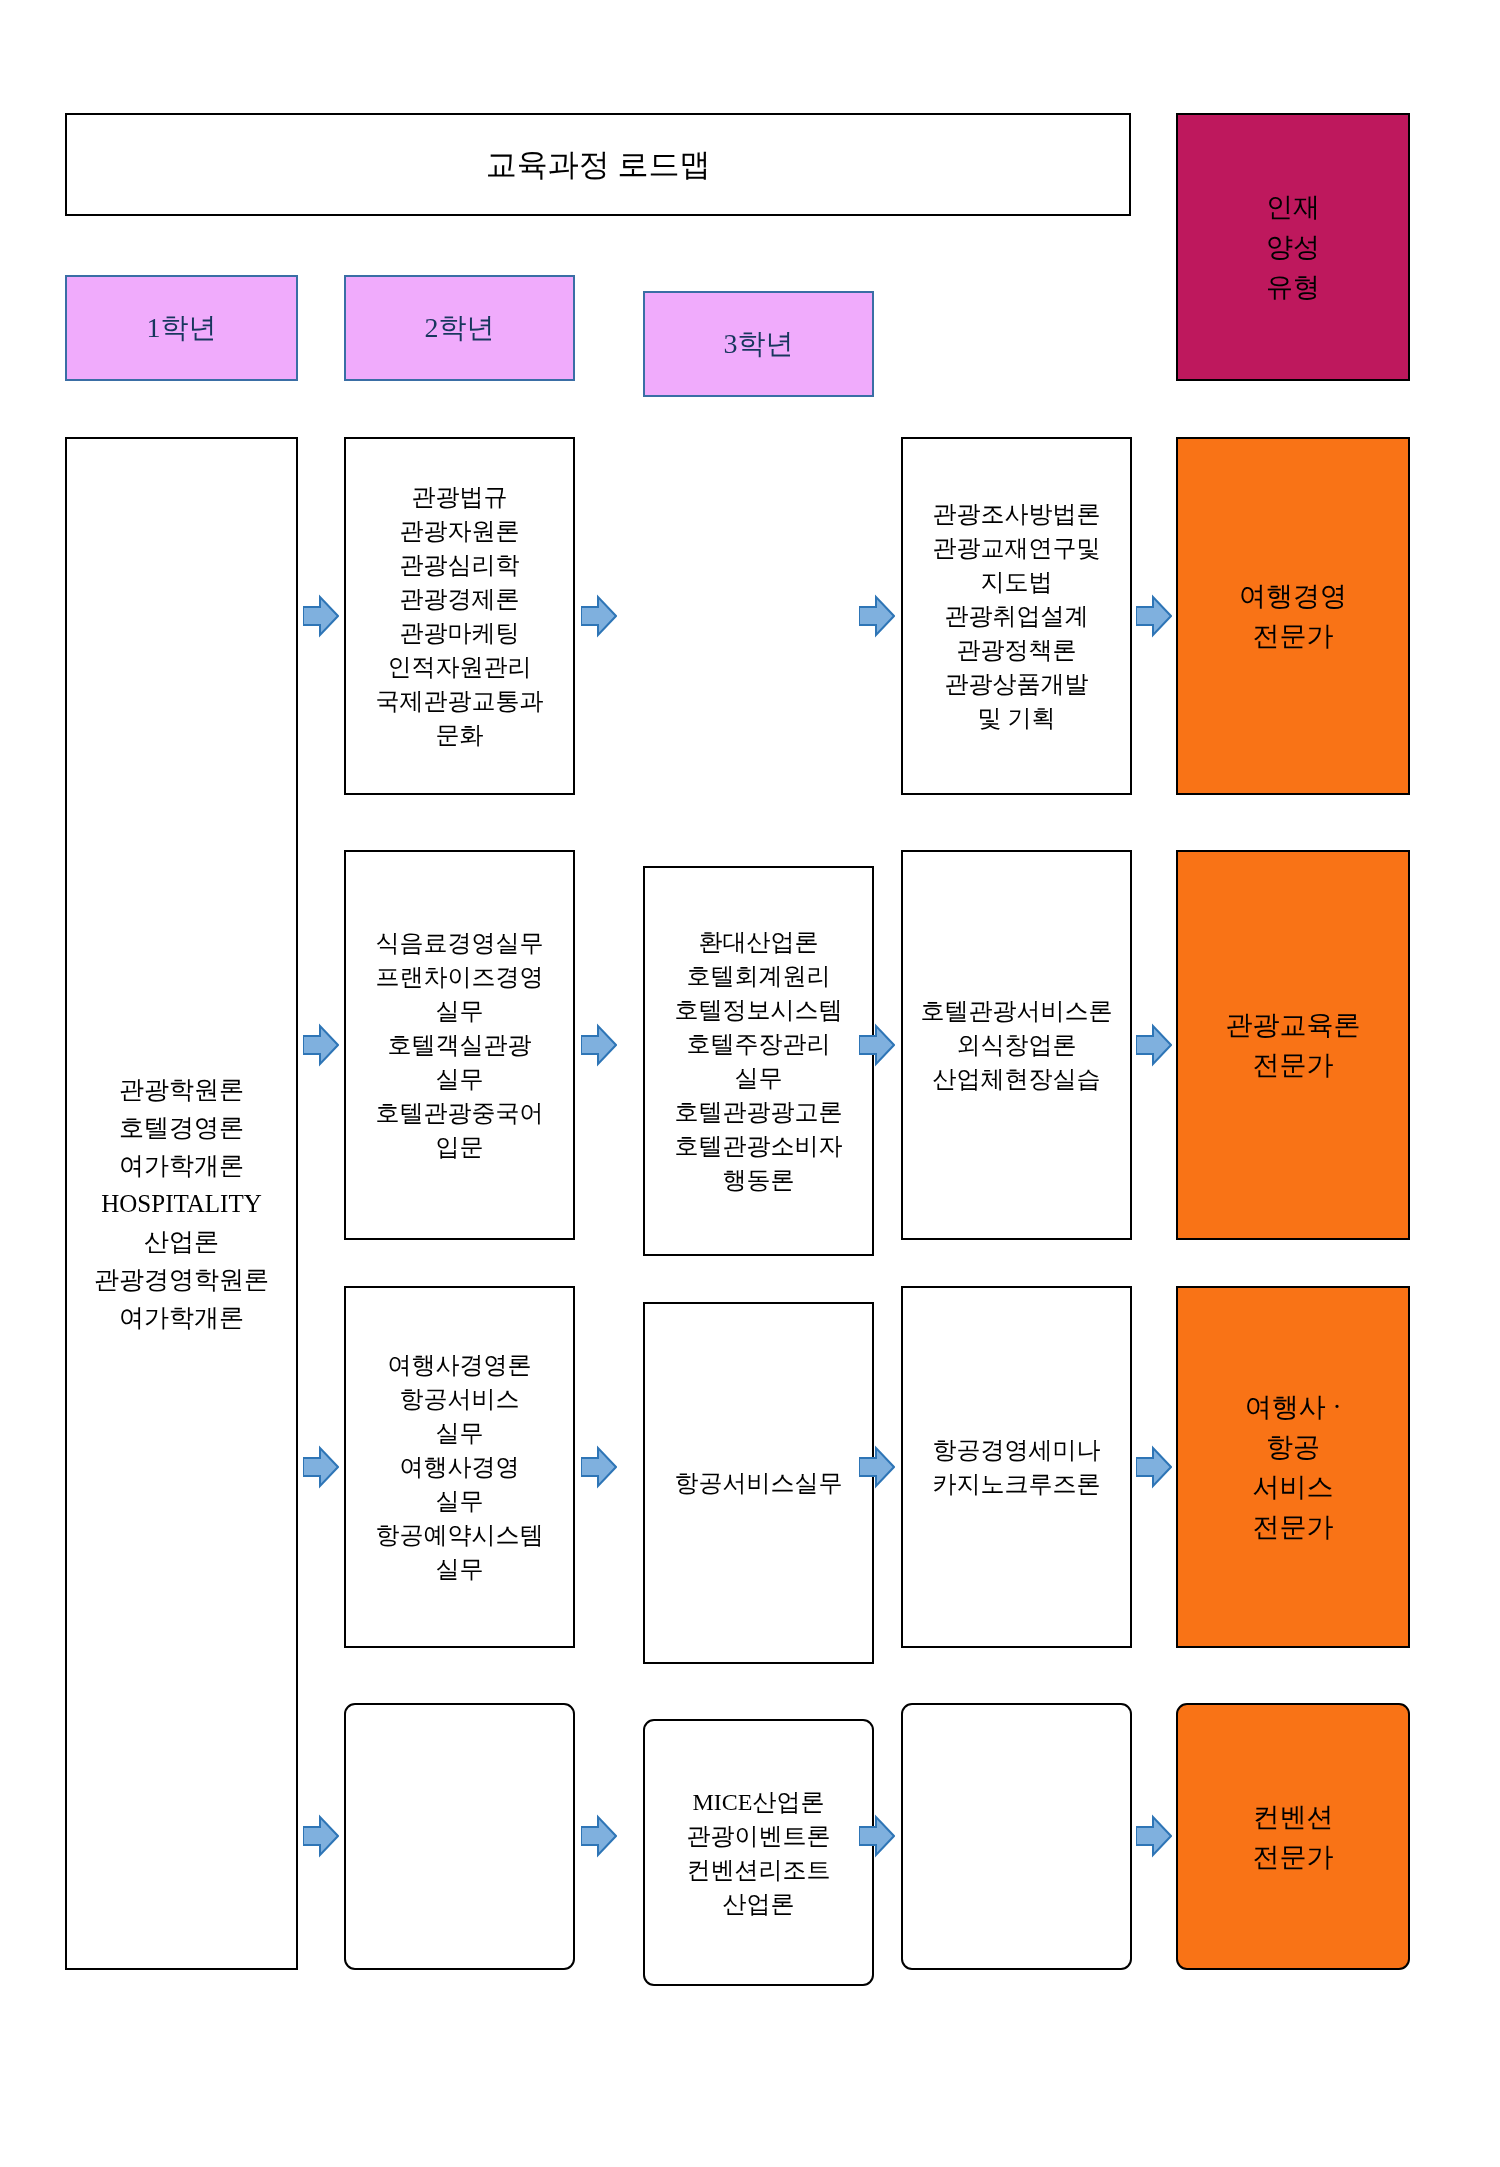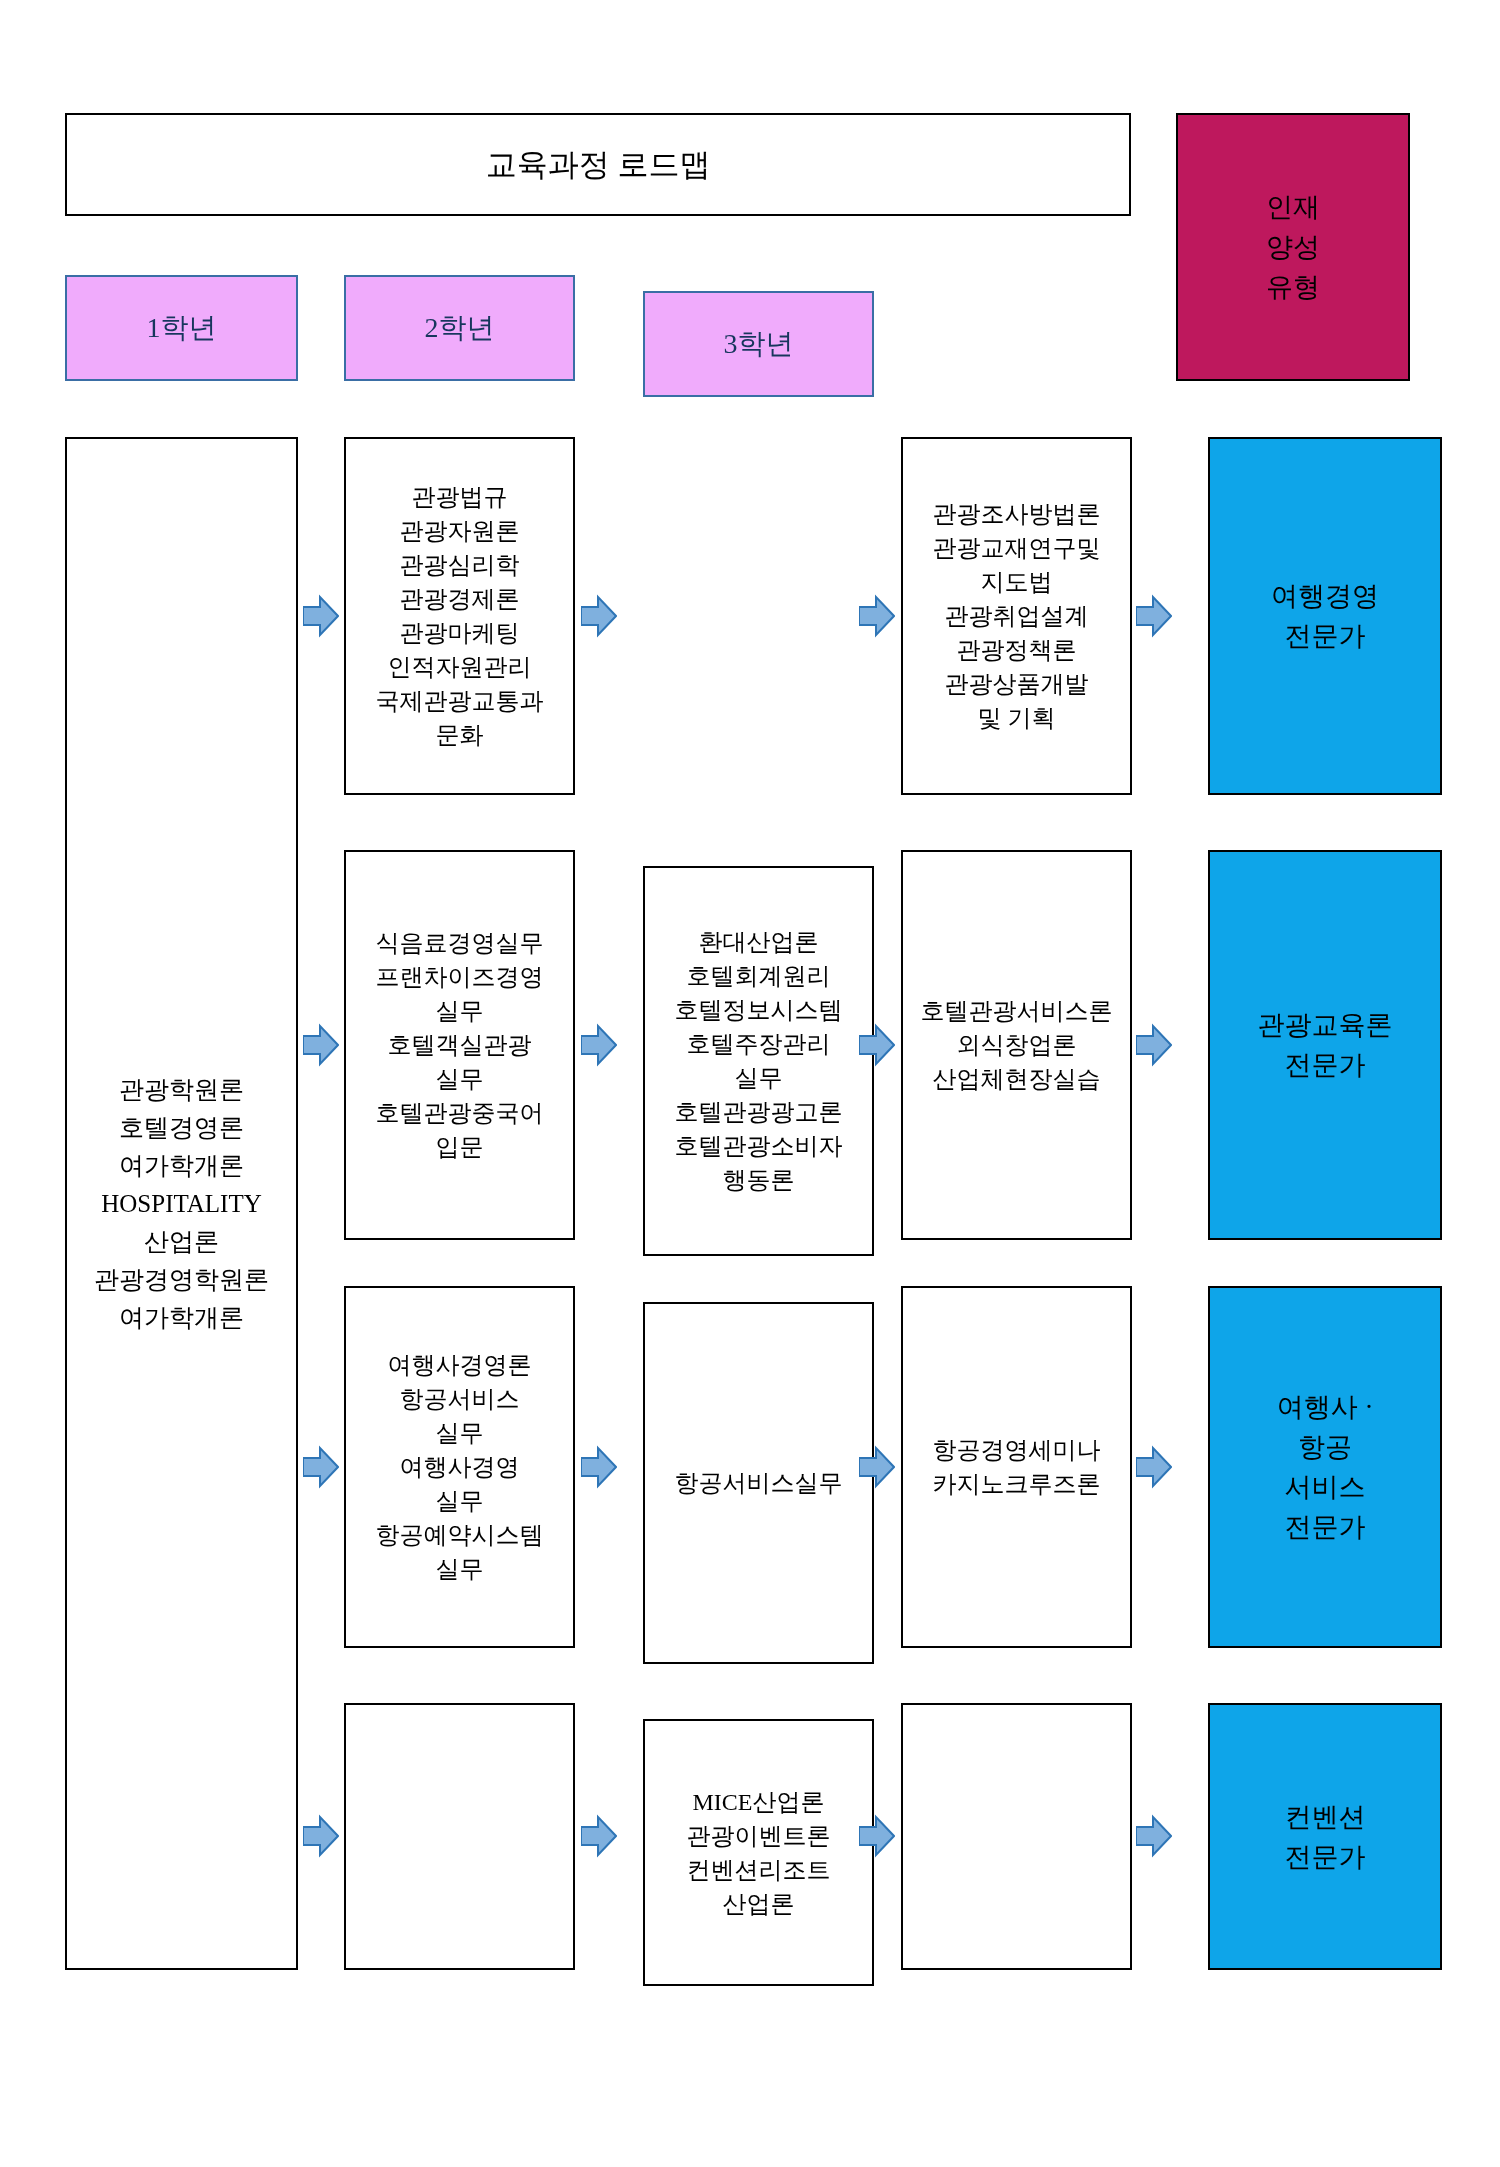--- a/index.html
+++ b/index.html
@@ -37,32 +37,32 @@
     top:275px;height:106px;
     background:#f0abfc;
     border:2px solid #3a6ea5;
     color:#17365d;
     font-size:28px;
   }
   .year1-col{
     left:65px;top:437px;width:233px;height:1533px;
     font-size:25px;line-height:38px;
   }
-  .gray{background:#0ea5e9;font-size:27px;line-height:40px;margin-left:32px;}
+  .gray{background:#f97316;font-size:27px;line-height:40px;}
   
   .c1{left:65px;width:233px;}
   .c2{left:344px;width:231px;}
   .c3{left:643px;width:231px;margin-top:16px;}
   .c4{left:901px;width:231px;}
   .c5{left:1176px;width:234px;}
   
   .r0{top:437px;height:358px;}
   .r1{top:850px;height:390px;}
   .r2{top:1286px;height:362px;}
-  .r3{top:1703px;height:267px;}
+  .r3{top:1703px;height:267px;border-radius:11px;}
   
   .arrow{
     position:absolute;
     width:36px;height:44px;
   }
   .arrow svg{display:block;width:36px;height:44px;}
   .ar0{top:594px;} .ar1{top:1023px;} .ar2{top:1445px;} .ar3{top:1814px;}
   .ac1{left:303px;} .ac2{left:581px;} .ac3{left:859px;} .ac4{left:1136px;}
 </style>
 </head>

